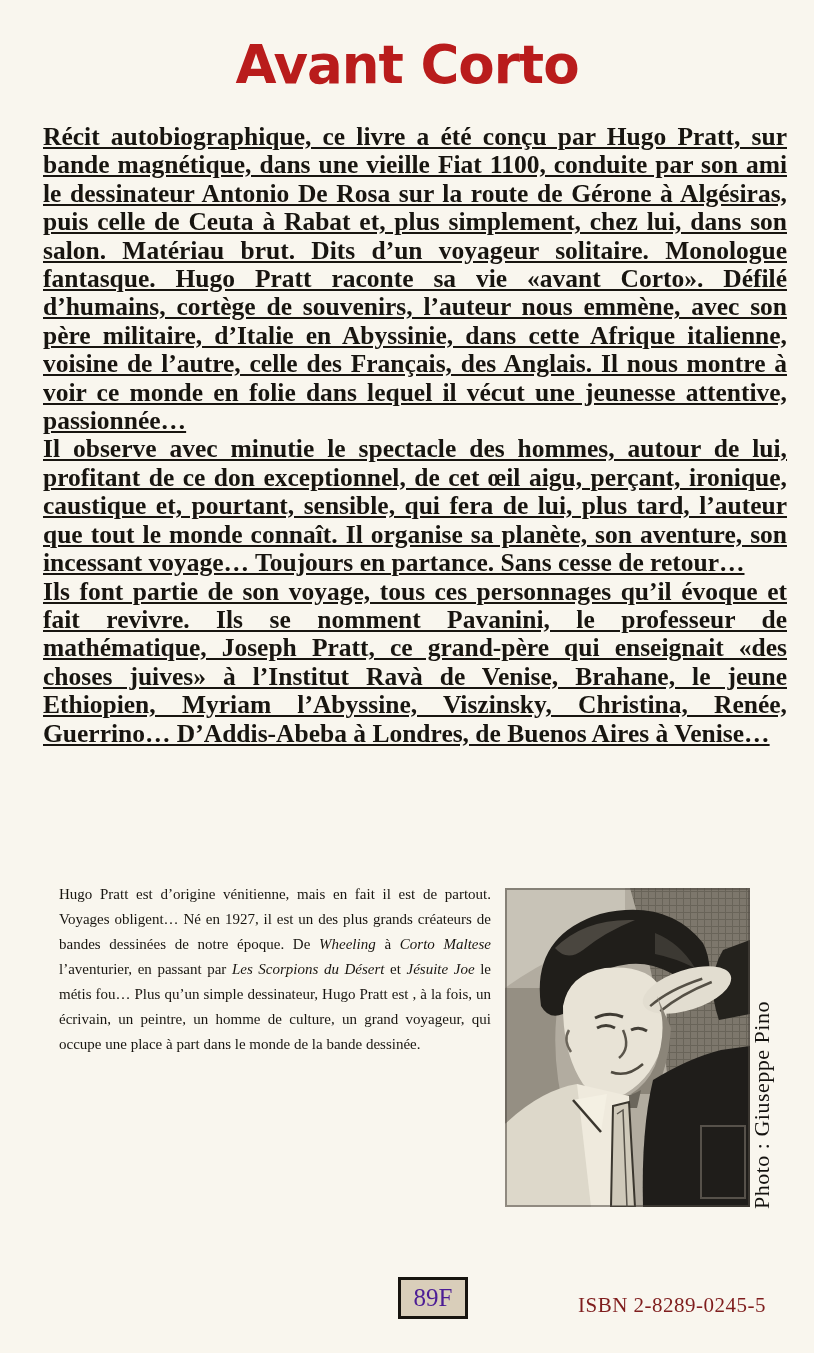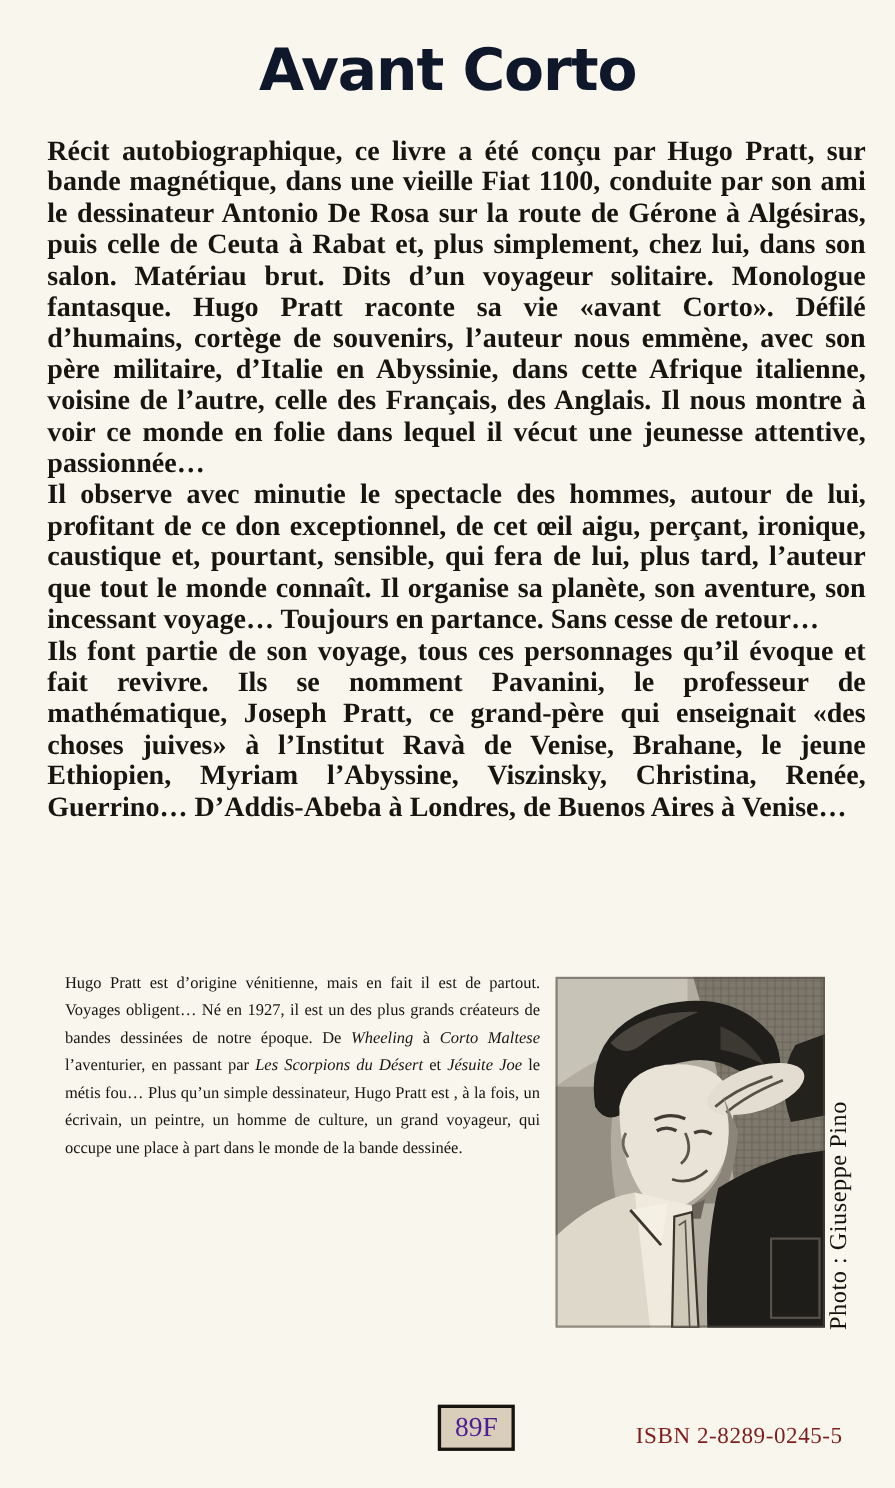--- a/index.html
+++ b/index.html
@@ -9,28 +9,28 @@
     background:#f9f6ee;
     font-family:"Liberation Serif", serif;
     color:#181510;
     overflow:hidden;
   }
   .title{
     position:absolute;top:34px;left:0;width:100%;
     margin:0;text-align:center;
     font-family:"DejaVu Sans", sans-serif;
     font-weight:bold;font-size:53px;letter-spacing:-1px;
-    color:#0f172a;
+    color:#b91c1c;
   }
   .blurb{
     position:absolute;left:43px;top:123px;width:744px;
     font-weight:bold;font-size:25.5px;line-height:28.4px;
     text-align:justify;
   }
-  .blurb p{margin:0;}
+  .blurb p{margin:0;text-decoration:underline;}
   .bio{
     position:absolute;left:59px;top:882px;width:432px;
     font-size:15px;line-height:25px;text-align:justify;
   }
   .it{font-style:italic;}
   .photo{
     position:absolute;left:505px;top:888px;width:245px;height:319px;
     background:#b5afa3;
   }
   .photo svg{display:block;width:100%;height:100%;}

